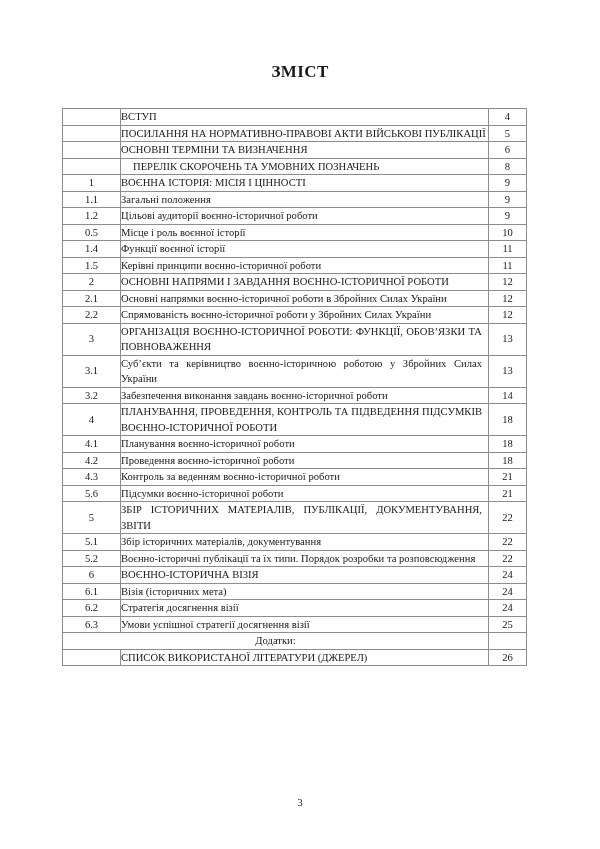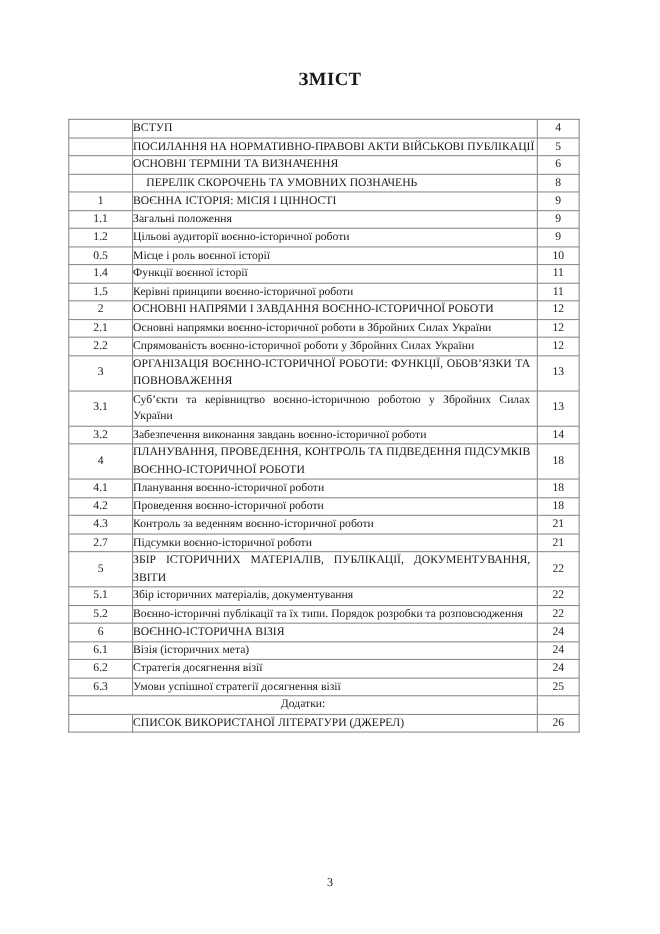--- a/index.html
+++ b/index.html
@@ -222,21 +222,21 @@
             <td class="cell-num">4.2</td>
             <td class="cell-title ">Проведення воєнно-історичної роботи</td>
             <td class="cell-page">18</td>
           </tr>
           <tr>
             <td class="cell-num">4.3</td>
             <td class="cell-title ">Контроль за веденням воєнно-історичної роботи</td>
             <td class="cell-page">21</td>
           </tr>
           <tr>
-            <td class="cell-num">2.7</td>
+            <td class="cell-num">5.6</td>
             <td class="cell-title ">Підсумки воєнно-історичної роботи</td>
             <td class="cell-page">21</td>
           </tr>
           <tr>
             <td class="cell-num">5</td>
             <td class="cell-title major justify">ЗБІР ІСТОРИЧНИХ МАТЕРІАЛІВ, ПУБЛІКАЦІЇ, ДОКУМЕНТУВАННЯ, ЗВІТИ</td>
             <td class="cell-page">22</td>
           </tr>
           <tr>
             <td class="cell-num">5.1</td>

